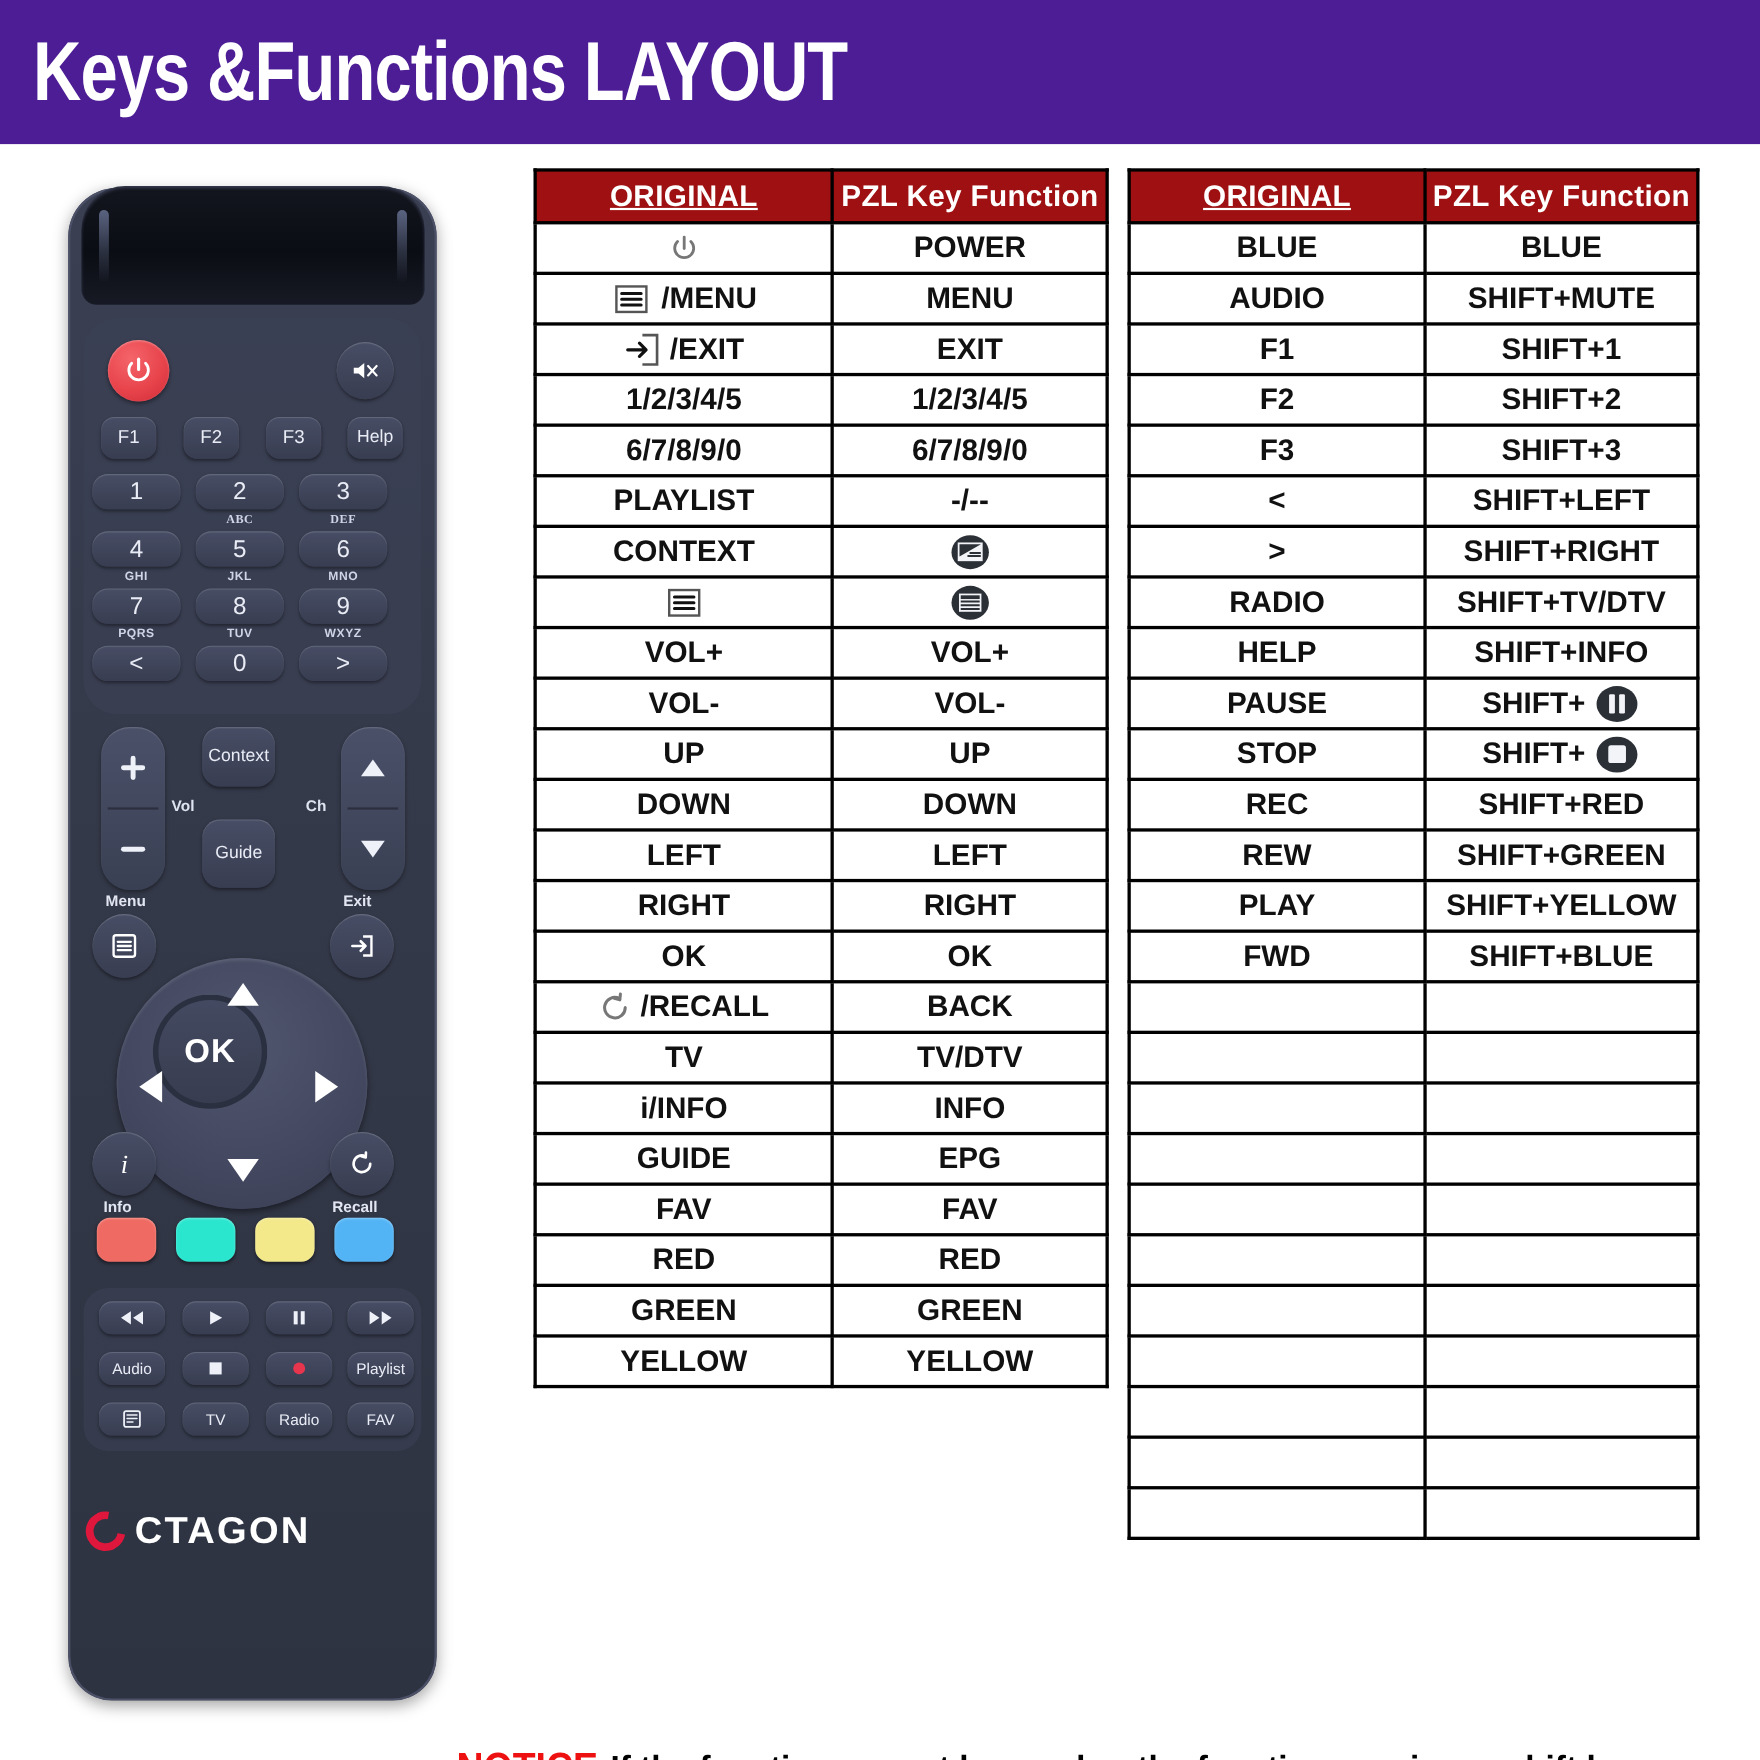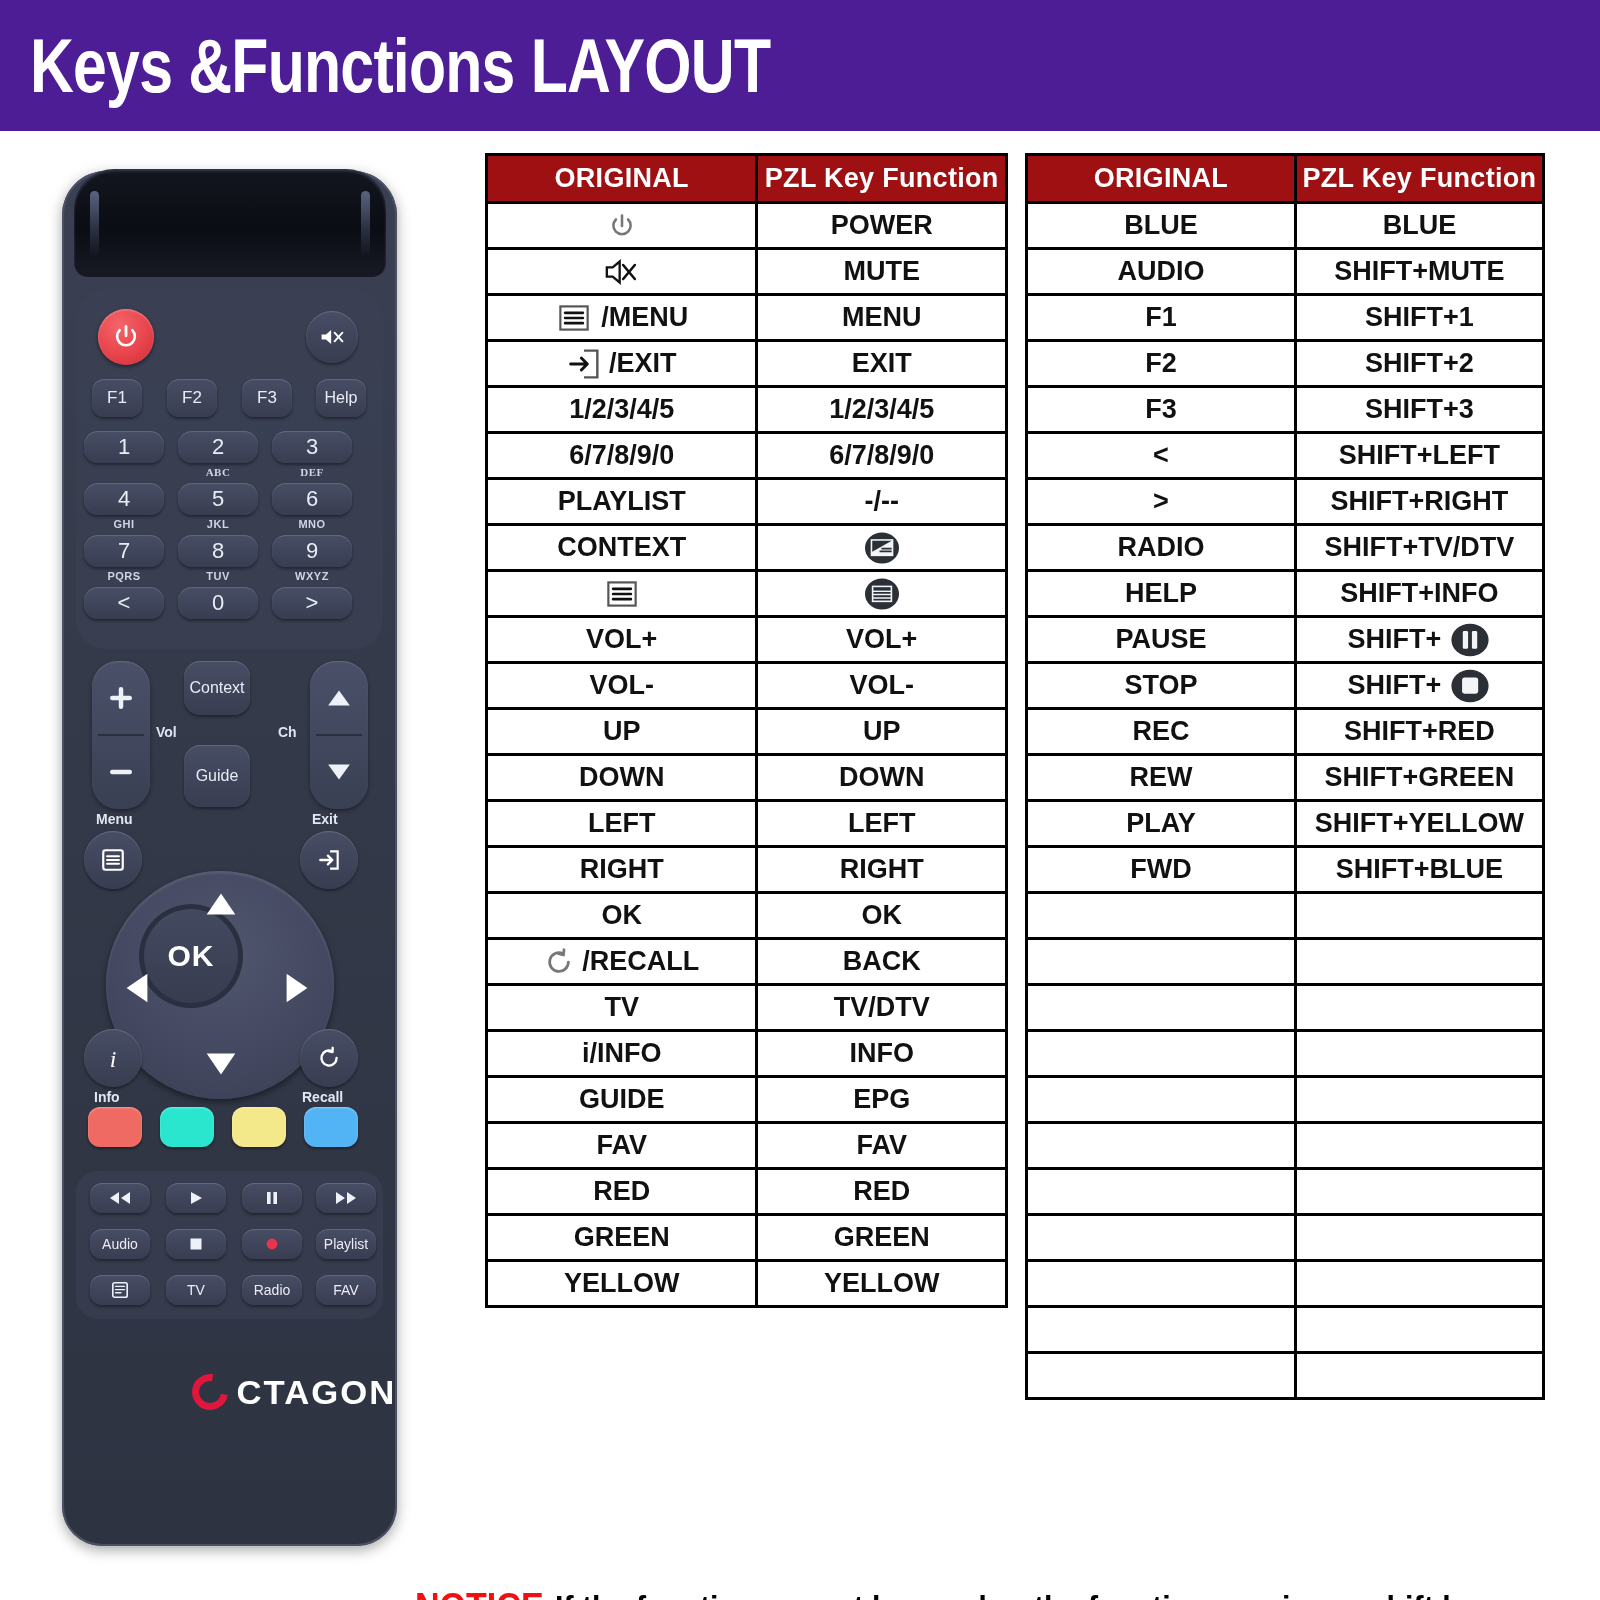--- a/index.html
+++ b/index.html
@@ -153,39 +153,39 @@
   #color-green  { left: 98px; }
   #color-yellow { left: 170px; }
   #color-blue   { left: 242px; }
 
   #keypad-bottom { top: 1000px; height: 148px; border-radius: 22px; }
   .mediakey { width: 60px; height: 30px; border-radius: 12px; font-size: 14px; }
   .mk-c1 { left: 28px; } .mk-c2 { left: 104px; }
   .mk-c3 { left: 180px; } .mk-c4 { left: 254px; }
   .mk-r1 { top: 1012px; } .mk-r2 { top: 1058px; } .mk-r3 { top: 1104px; }
 
-  #logo-area { position:absolute; left: 0; right:2px; top: 1186px; height: 70px;
-               display:flex; align-items:center; justify-content:flex-end; gap: 10px; margin-left: 16px; }
+  #logo-area { position:absolute; left: 0; right:12px; top: 1186px; height: 70px;
+               display:flex; align-items:center; justify-content:flex-start; gap: 10px; margin-left: 16px; }
   #logo-mark { width: 36px; height: 36px; border-radius: 50%;
                border: 7px solid #e0173c; border-right-color: transparent;
                transform: rotate(-35deg); }
   #logo-text { color:#ffffff; font-size: 34px; font-weight: bold; letter-spacing: 2px;
                transform: scaleX(1.02); }
 
   
   .keytable { position:absolute; top: 22px; border-collapse: collapse;
               table-layout: fixed; background:#fff; }
   #table-left  { left: 485px; width: 523px; }
   #table-right { left: 1025px; width: 520px; }
   .keytable td, .keytable th { border: 3px solid #000; text-align:center; }
   .keytable th {
     background: #9e1011; color: #ffffff; font-size: 27px; font-weight: bold;
     height: 48px; border-color: #000; letter-spacing: .3px;
   }
-  .keytable th.col-orig { width: 52%; }
+  .keytable th.col-orig { width: 52%; text-decoration: underline; }
   .keytable td { height: 46px; font-size: 27px; font-weight: bold; color:#111;
                  vertical-align: middle; }
   .cell-inner { display:flex; align-items:center; justify-content:center; gap:8px;
                 line-height: 1; }
 
   
   .ic { display:inline-block; vertical-align:middle; }
 
   
   #notice {
@@ -421,35 +421,20 @@
           </td>
           <td>
             <div class="cell-inner">
               <span>POWER</span>
             </div>
           </td>
         </tr>
         <tr>
           <td>
             <div class="cell-inner">
-              <svg class="ic" width="38" height="28" viewBox="0 0 30 24">
-                <path d="M2 8h5l6-5v18l-6-5H2z" fill="none" stroke="#111" stroke-width="2"></path>
-                <path d="M16 6l10 12M26 6L16 18" stroke="#111" stroke-width="2.2" stroke-linecap="round"></path>
-              </svg>
-            </div>
-          </td>
-          <td>
-            <div class="cell-inner">
-              <span>MUTE</span>
-            </div>
-          </td>
-        </tr>
-        <tr>
-          <td>
-            <div class="cell-inner">
               <svg class="ic" width="38" height="30" viewBox="0 0 24 22">
                 <rect x="2" y="2.5" width="20" height="17" fill="#fff" stroke="#555" stroke-width="1.6"></rect>
                 <path d="M5.5 7.2h13M5.5 11h13M5.5 14.8h13" stroke="#111" stroke-width="2" stroke-linecap="round"></path>
               </svg>
               <span>/MENU</span>
             </div>
           </td>
           <td>
             <div class="cell-inner">
               <span>MENU</span>

